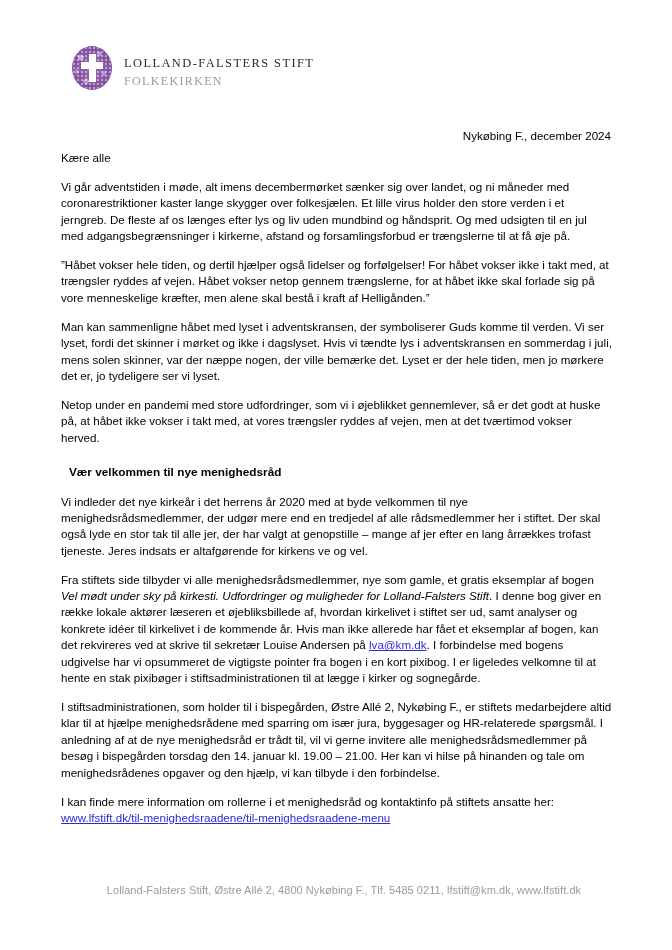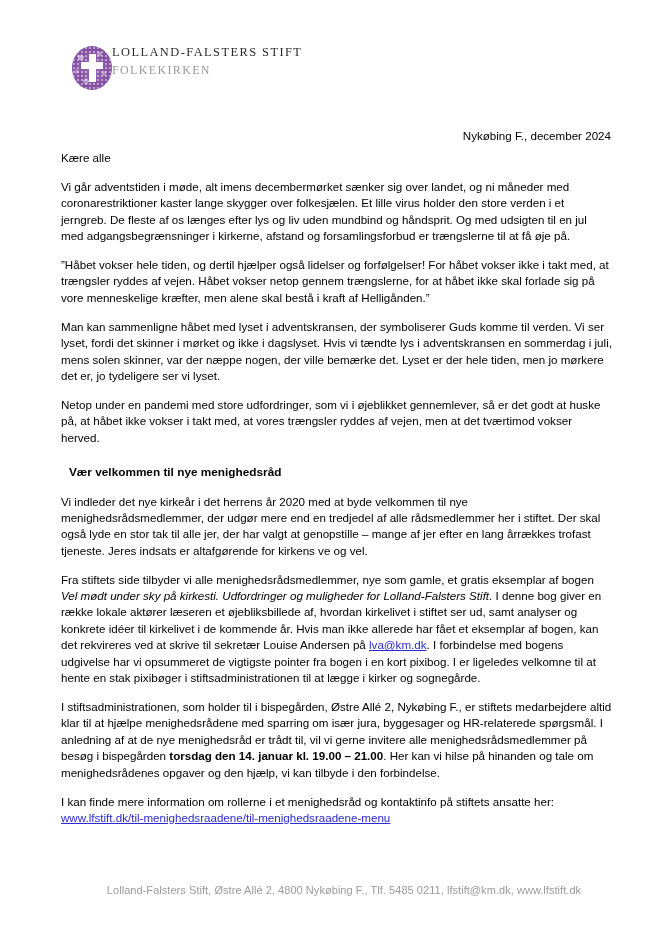--- a/index.html
+++ b/index.html
@@ -20,21 +20,22 @@
     inset: 0;
     background: #ffffff;
   }
 
   
   .letterhead {
     position: absolute;
     left: 72px;
     top: 46px;
     display: flex;
-    align-items: flex-start;
+    align-items: flex-end;
+    gap: 12px;
   }
   .logo-mark {
     width: 40px;
     height: 44px;
     position: relative;
     flex: 0 0 auto;
   }
   .logo-disc {
     position: absolute;
     left: 0; top: 0;
@@ -127,21 +128,21 @@
     color: #000000;
   }
   .para.salutation { }
   h2.section-head {
     font-size: 11.8px;
     line-height: 16.4px;
     font-weight: bold;
     margin: 18px 0 13px 8px;
   }
   .it { font-style: italic; }
-  .bd { font-weight: bold; text-align: right; }
+  .bd { font-weight: normal; text-align: right; }
   a.doclink {
     color: #2b2bd4;
     text-decoration: underline;
   }
 
   
   .footer {
     position: absolute;
     left: 16px;
     right: 0;

